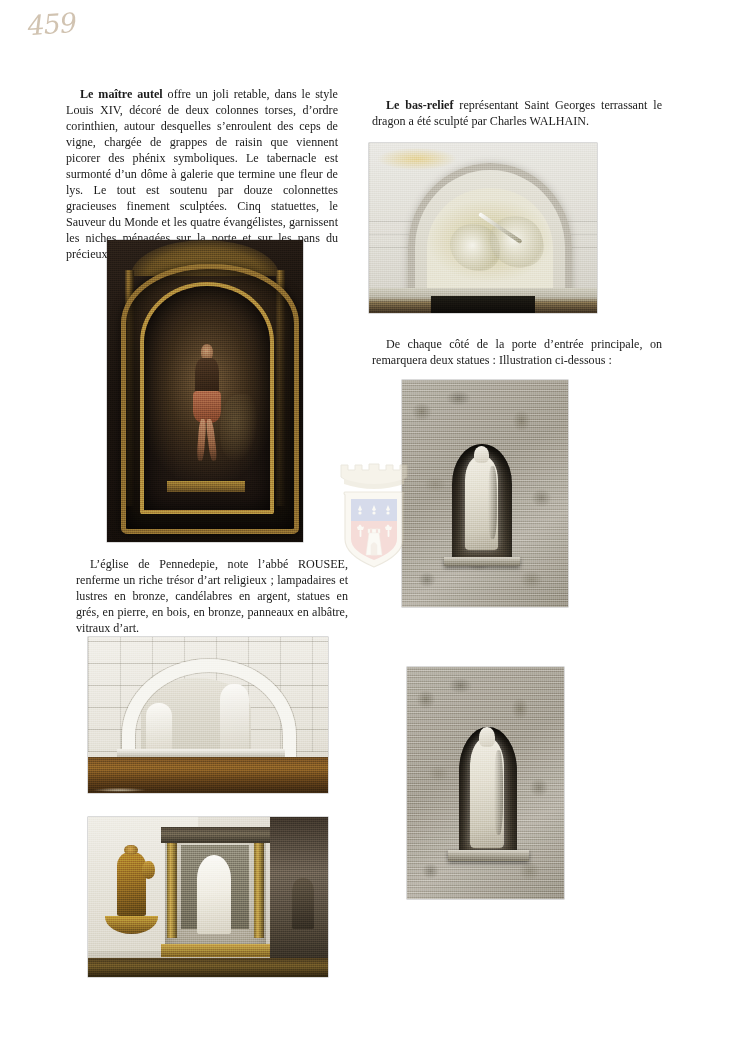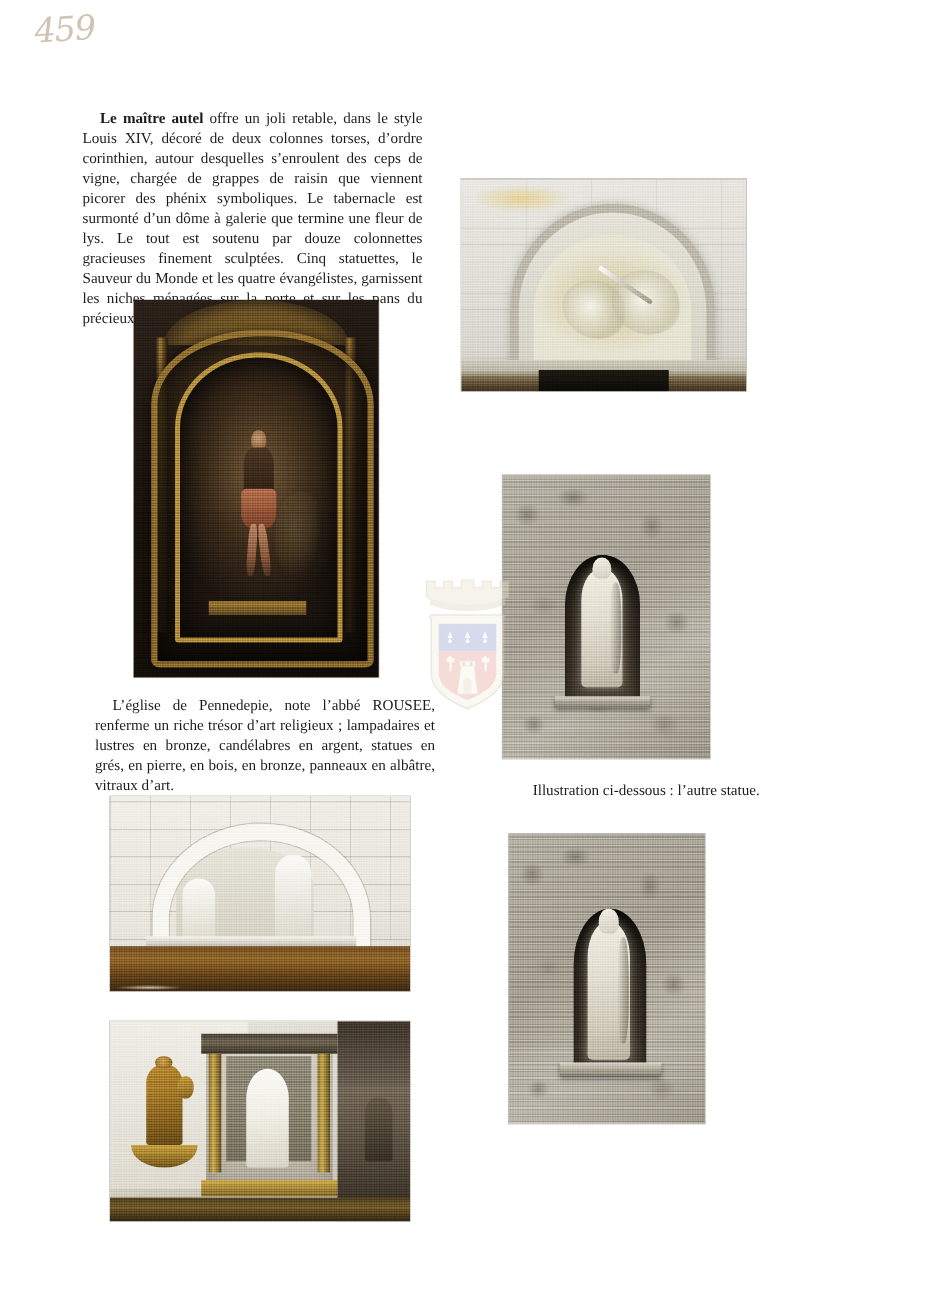--- a/index.html
+++ b/index.html
@@ -418,51 +418,54 @@
       <div class="p6-colL"></div>
       <div class="p6-colR"></div>
       <div class="p6-predella"></div>
     </div>
     <div class="p6-right-dark"></div>
     <div class="p6-right-statue"></div>
     <div class="p6-pews"></div>
     <div class="grain"></div>
   </div>
 
+  <div class="para" style="left:372px; top:97px; width:290px;">
+    <span class="ind"></span><b>Le bas-relief</b><span> représentant Saint Georges terrassant le dragon a été sculpté par Charles WALHAIN.</span>
+  </div>
 
   <div class="photo p2-bg" style="left:369px; top:143px; width:228px; height:170px;">
     <div class="p2-wall"></div>
     <div class="p2-sun"></div>
     <div class="p2-arch">
       <div class="p2-tympan">
         <div class="p2-relief1"></div>
         <div class="p2-relief2"></div>
         <div class="p2-lance"></div>
       </div>
     </div>
     <div class="p2-lintel"></div>
     <div class="p2-door"></div>
     <div class="grain"></div>
   </div>
 
+  <div class="para" style="left:372px; top:336px; width:290px;">
+    <span class="ind"></span><span>De chaque côté de la porte d’entrée principale, on remarquera deux statues : Illustration ci-dessous :</span>
+  </div>
 
   <div class="photo pn-bg" style="left:402px; top:380px; width:166px; height:227px;">
     <div class="pn-rubble"></div>
     <div class="pn-niche" style="left:30%; top:28%; width:36%; height:52%;"></div>
     <div class="pn-statue" style="left:38%; top:33%; width:20%; height:42%;">
       <div class="pn-statue-head"></div>
       <div class="pn-statue-shadow"></div>
     </div>
     <div class="pn-shelf" style="left:25%; top:78%; width:46%; height:4%;"></div>
     <div class="grain"></div>
   </div>
 
-  <div class="para centered" style="left:372px; top:624px; width:290px;">
-    <span>Illustration ci-dessous : l’autre statue.</span>
-  </div>
 
   <div class="photo pn-bg" style="left:407px; top:667px; width:157px; height:232px;">
     <div class="pn-rubble"></div>
     <div class="pn-niche" style="left:33%; top:26%; width:37%; height:56%;"></div>
     <div class="pn-statue" style="left:40%; top:30%; width:22%; height:48%;">
       <div class="pn-statue-head"></div>
       <div class="pn-statue-shadow"></div>
     </div>
     <div class="pn-shelf" style="left:26%; top:79%; width:52%; height:4.5%;"></div>
     <div class="grain"></div>

